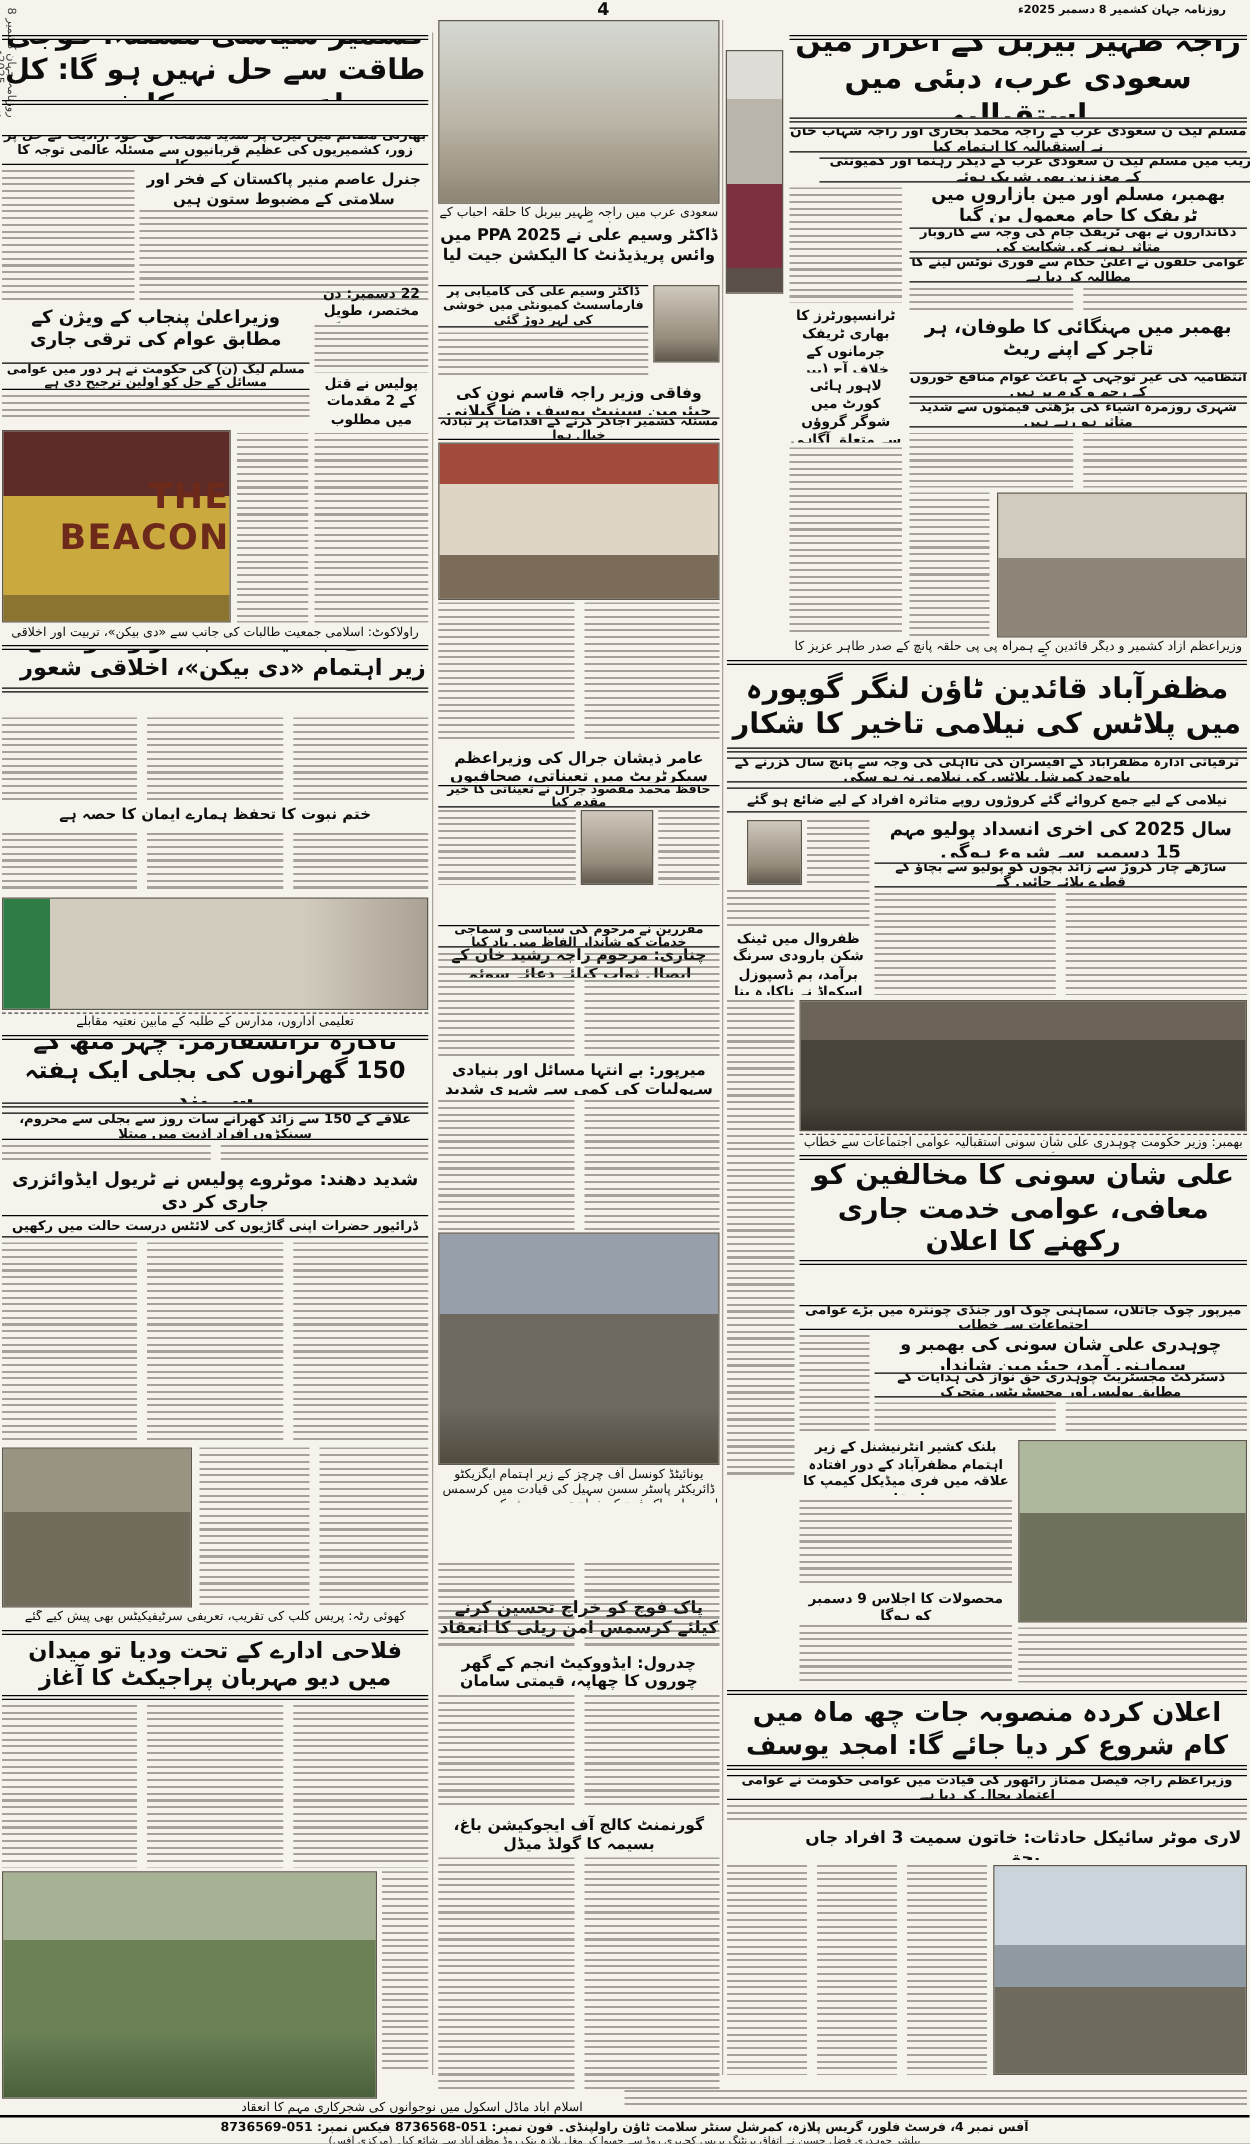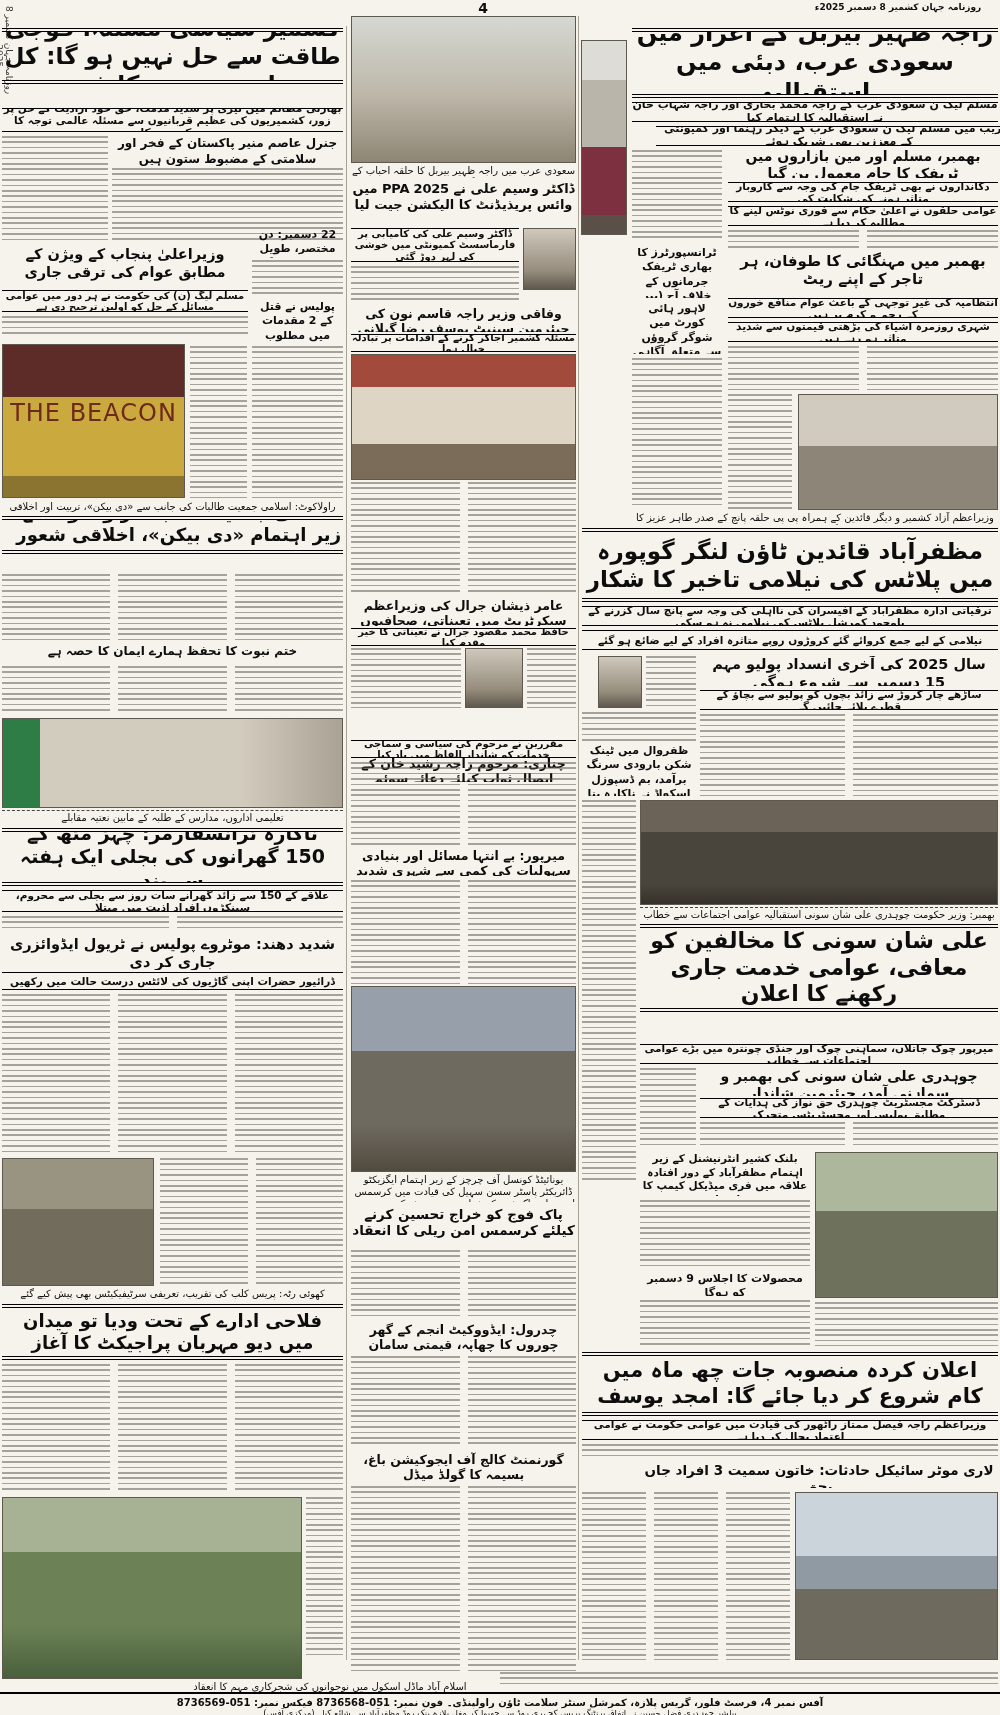--- a/index.html
+++ b/index.html
@@ -26,21 +26,21 @@
   .ph-meeting{background:linear-gradient(180deg,#a24a3c 0 26%,#ded5c4 26% 72%,#7b6c59 72%);}
   .ph-crowd{background:linear-gradient(180deg,#6b6357 0 30%,#4a453c 30% 80%,#36322b);}
   .ph-rally{background:linear-gradient(180deg,#97a0aa 0 35%,#6e6a60 35% 75%,#514a3f);}
   .ph-beacon{background:linear-gradient(180deg,#5d2c28 0 34%,#caa93f 34% 86%,#8a7430 86%);}
   .ph-jui{background:linear-gradient(90deg,#2e7d46 0 11%,#d2ccbf 11% 70%,#aaa294);}
   .ph-cert{background:linear-gradient(180deg,#999482 0 40%,#716c5c 40%);}
   .ph-plant{background:linear-gradient(180deg,#a7b295 0 30%,#6c8256 30% 70%,#49603c);}
   .ph-pti{background:linear-gradient(180deg,#d0cabf 0 45%,#8d8678 45%);}
   .ph-med{background:linear-gradient(180deg,#adb79c 0 40%,#6e725c 40%);}
   .ph-mount{background:linear-gradient(180deg,#ccd4db 0 38%,#8f9aa3 38% 58%,#6f6a5e 58%);}
-  .sign{font-weight:normal;color:#6d2a1a;font-size:24px;letter-spacing:1px;align-self:center;margin-bottom:28px;font-family:"DejaVu Sans",sans-serif;margin-top:12px;}
+  .sign{font-weight:bold;color:#6d2a1a;font-size:28px;letter-spacing:1px;align-self:center;margin-bottom:28px;font-family:"DejaVu Sans",sans-serif;margin-top:12px;}
   .tiny{font-size:9px;}
 </style>
 </head>
 <body>
 
 <div class="page">
 
   <div class="abs tiny" style="left:800px;top:2px;width:196px;text-align:center;font-weight:bold;">روزنامہ جہان کشمیر 8 دسمبر 2025ء</div>
   <div class="abs tiny" style="left:2px;top:4px;width:12px;height:90px;writing-mode:vertical-rl;opacity:.8;">روزنامہ جہان کشمیر 8 دسمبر 2025ء</div>
   <div class="abs hl" style="left:468px;top:0;width:30px;height:15px;font-size:14px;">4</div>
@@ -148,21 +148,21 @@
   </div>
 
   <div class="abs hl" style="left:351px;top:848px;width:225px;height:28px;font-size:12.5px;">میرپور: بے انتہا مسائل اور بنیادی سہولیات کی کمی سے شہری شدید متاثر</div>
   <div class="abs row" style="left:351px;top:880px;width:225px;height:104px;">
     <div class="sim"></div>
       <div class="sim"></div>
   </div>
 
   <div class="abs photo ph-rally" style="left:351px;top:986px;width:225px;height:186px;"></div>
   <div class="abs cap" style="left:351px;top:1174px;width:225px;height:28px;">یونائیٹڈ کونسل آف چرچز کے زیر اہتمام ایگزیکٹو ڈائریکٹر پاسٹر سسن سہیل کی قیادت میں کرسمس امن ریلی پاک فوج کو خراج تحسین پیش کر رہی ہے۔</div>
-  <div class="abs hl" style="left:351px;top:1206px;width:225px;height:40px;font-size:13.5px;">پاک فوج کو خراج تحسین کرنے کیلئے کرسمس امن ریلی کا انعقاد</div>
+  <div class="abs hl" style="left:351px;top:1278px;width:225px;height:40px;font-size:13.5px;">پاک فوج کو خراج تحسین کرنے کیلئے کرسمس امن ریلی کا انعقاد</div>
   <div class="abs row" style="left:351px;top:1250px;width:225px;height:68px;">
     <div class="sim"></div>
       <div class="sim"></div>
   </div>
 
   <div class="abs hl" style="left:351px;top:1322px;width:225px;height:30px;font-size:12.5px;">چدرول: ایڈووکیٹ انجم کے گھر چوروں کا چھاپہ، قیمتی سامان چوری کر لیا گیا</div>
   <div class="abs row" style="left:351px;top:1356px;width:225px;height:92px;">
     <div class="sim"></div>
       <div class="sim"></div>
   </div>

